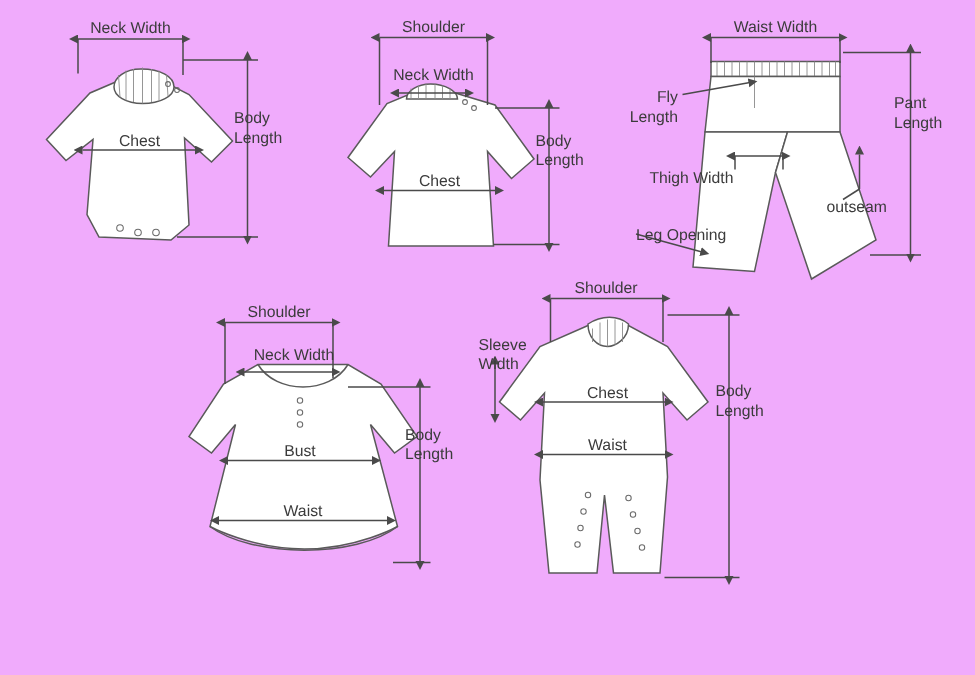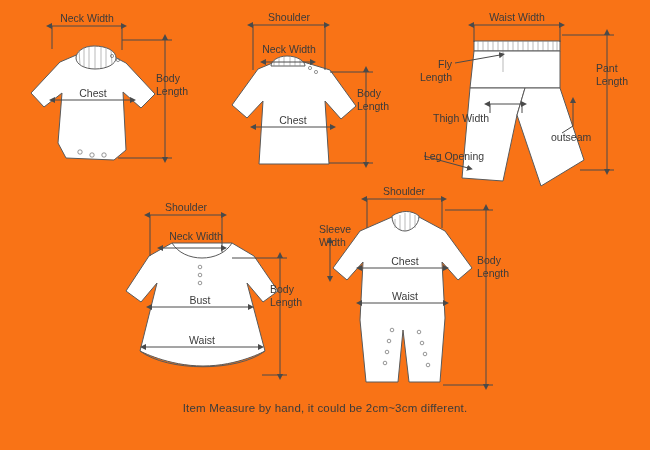--- a/index.html
+++ b/index.html
@@ -4,21 +4,21 @@
 <style>
   html, body {
     margin: 0;
     padding: 0;
     background: #ffffff;
   }
   #page {
     position: relative;
     width: 650px;
     height: 450px;
-    background: #f97316;
+    background: #f0abfc;
     font-family: "Liberation Sans", sans-serif;
     overflow: hidden;
   }
   svg.diagram {
     position: absolute;
     top: 0;
     left: 0;
     width: 650px;
     height: 450px;
   }
@@ -238,15 +238,14 @@
       <text class="lbl lbl-mid" x="405" y="300">Waist</text>
 
       <line class="dim" x1="486" y1="210" x2="486" y2="385" marker-start="url(#arrL)" marker-end="url(#arrR)"></line>
       <line class="dim" x1="445" y1="210" x2="493" y2="210"></line>
       <line class="dim" x1="443" y1="385" x2="493" y2="385"></line>
       <text class="lbl" x="477" y="264">Body</text>
       <text class="lbl" x="477" y="277">Length</text>
     </g>
   </svg>
 
-  <div class="caption">Item Measure by hand, it could be 2cm~3cm different.</div>
 
 </div>
 
 </body></html>

